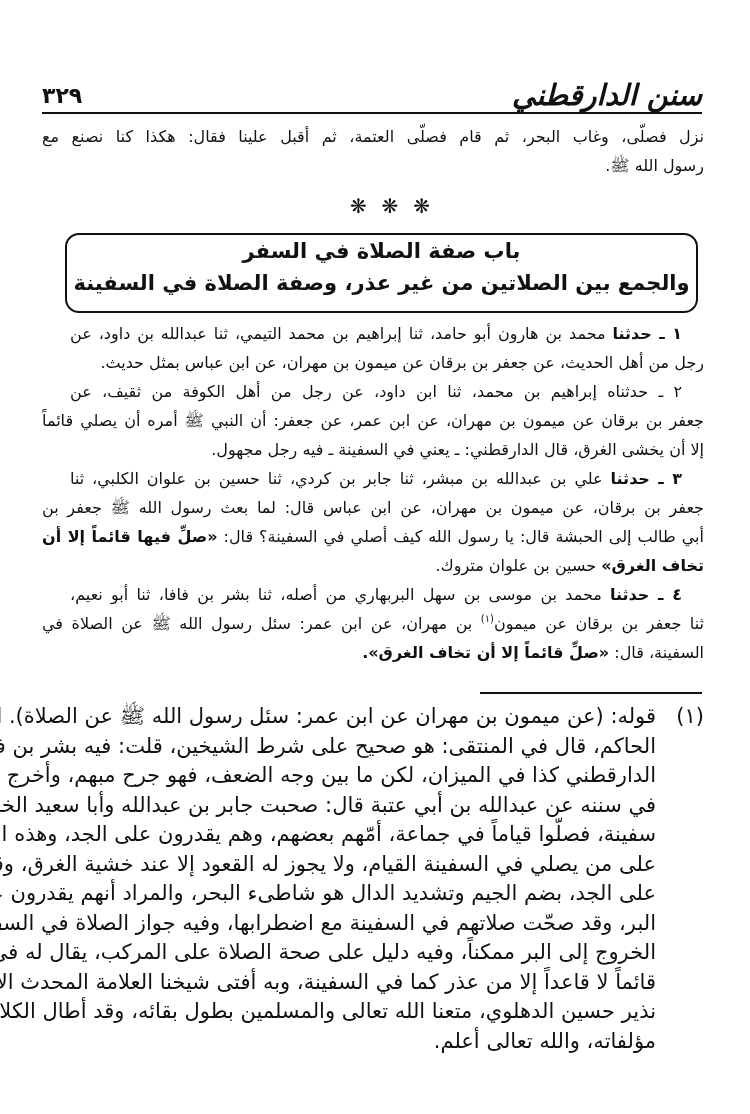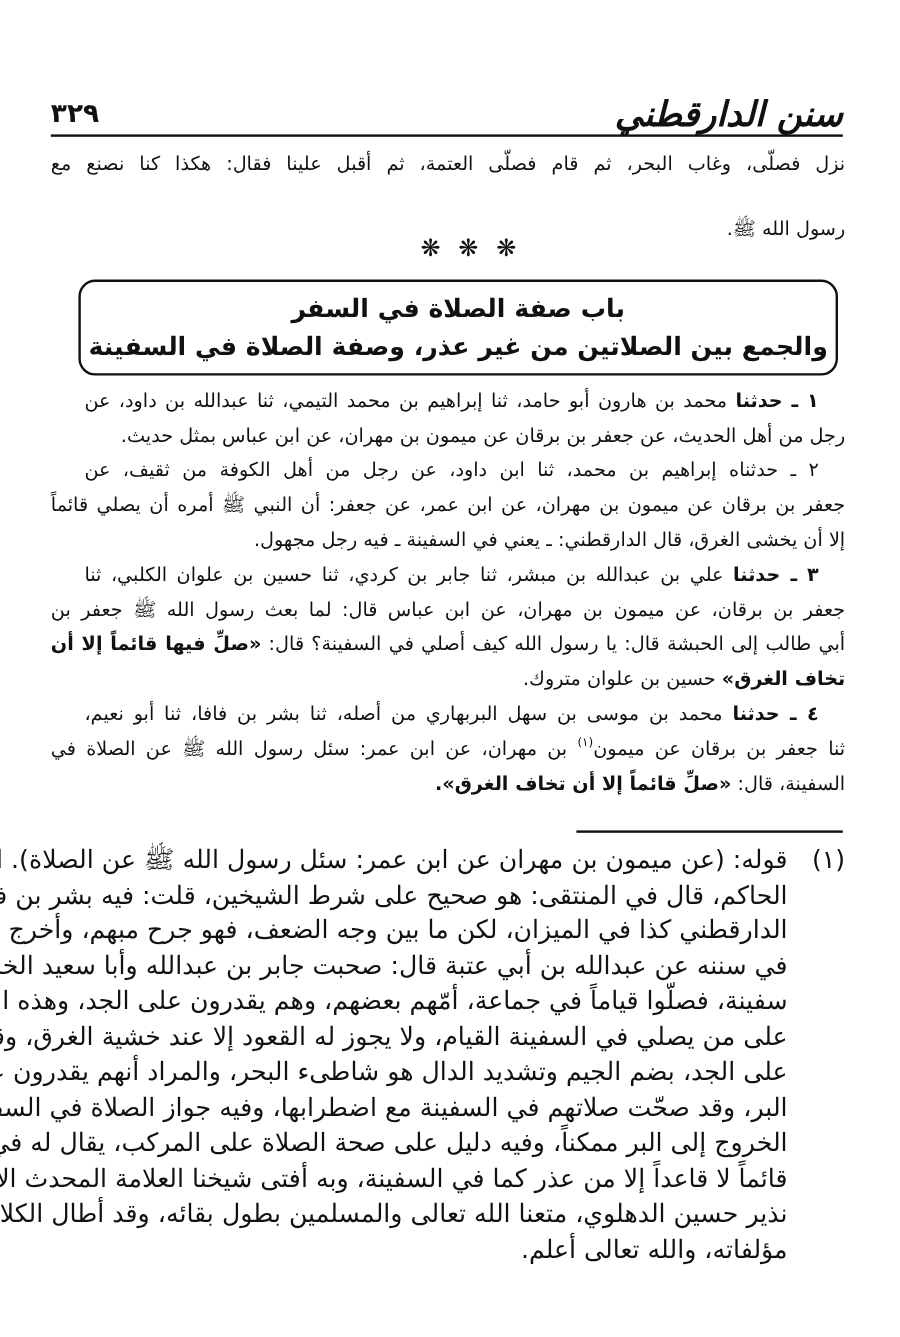--- a/index.html
+++ b/index.html
@@ -9,31 +9,31 @@
   .page { position: absolute; left: 0; top: 0; width: 750px; height: 1114px; }
 
   
   .running-header { position: absolute; left: 42px; top: 78px; width: 660px; height: 40px; }
   .book-title { position: absolute; right: 0; top: 0; font-family: "DejaVu Serif", serif; font-size: 29px; font-weight: bold; font-style: italic; letter-spacing: 0.5px; line-height: 34px; }
   .page-number { position: absolute; left: 0; top: 4px; font-size: 22px; font-weight: bold; line-height: 28px; direction: rtl; }
   .header-rule { position: absolute; left: 42px; top: 112px; width: 660px; height: 2px; background: #111; }
 
   .body-text { position: absolute; left: 42px; width: 662px; font-size: 16px; line-height: 29px; text-align: justify; text-align-last: right; direction: rtl; }
   .body-text .line { display: block; white-space: nowrap; overflow: hidden; text-align-last: justify; text-align: justify; }
-  .body-text .line.last { text-align-last: right; margin-top: 25px; }
+  .body-text .line.last { text-align-last: right; }
   .b { font-weight: bold; }
 
   .intro { top: 122px; }
 
   .stars { position: absolute; left: 350px; top: 194px; width: 80px; height: 24px; display: flex; justify-content: space-between; align-items: center; direction: ltr; }
   .star { font-size: 20px; line-height: 20px; color: #111; }
 
   .chapter-box { position: absolute; left: 65px; top: 233px; width: 633px; height: 80px; border: 2px solid #111; border-radius: 14px; text-align: center; }
   .chapter-line { display: block; font-size: 21px; font-weight: bold; line-height: 32px; }
-  .chapter-line.first { margin-top: 6px; }
+  .chapter-line.first { margin-top: 0; }
 
   .hadith { position: absolute; left: 42px; width: 662px; font-size: 16px; line-height: 29px; direction: rtl; }
   .hadith .line { display: block; white-space: nowrap; text-align: justify; text-align-last: justify; }
   .hadith .line.last { text-align-last: right; }
   .hadith .line.indent { padding-right: 22px; margin-left: 28px; }
 
   .h1 { top: 319px; }
   .h2 { top: 377px; }
   .h3 { top: 464px; }
   .h4 { top: 580px; }

